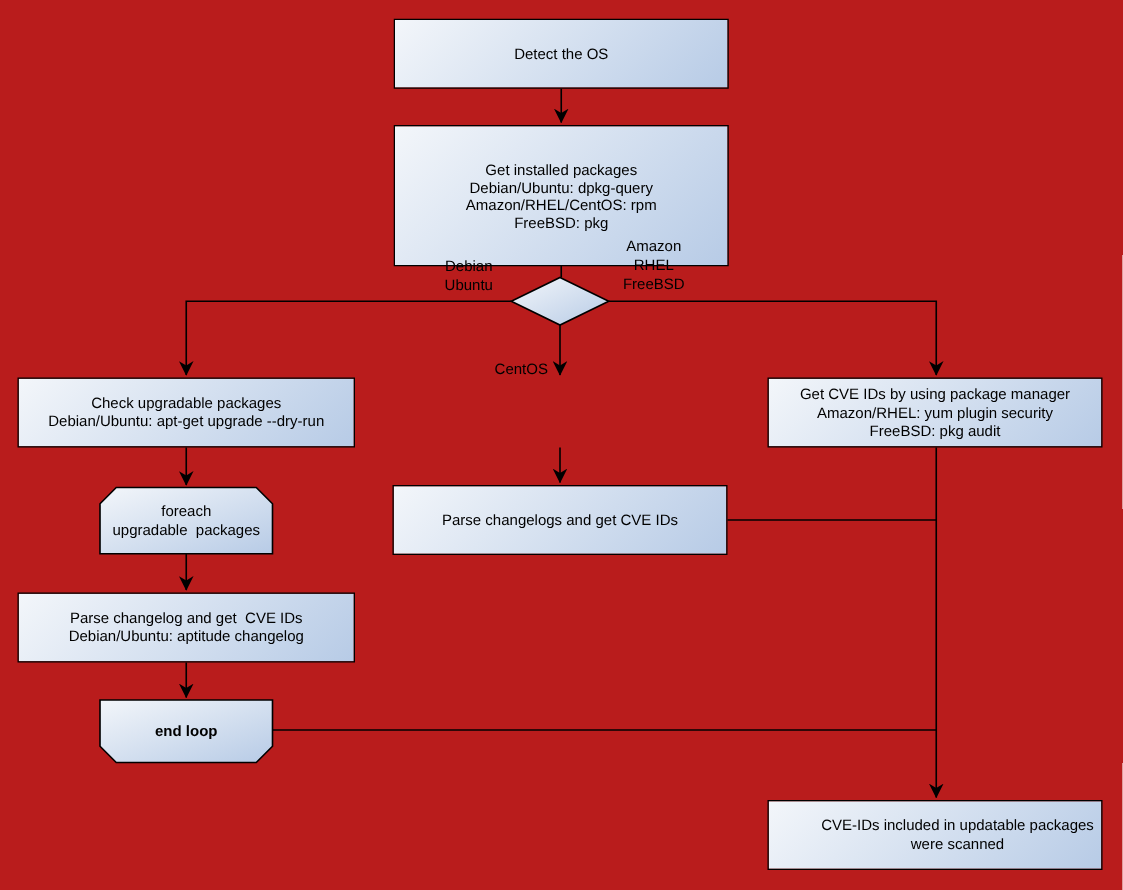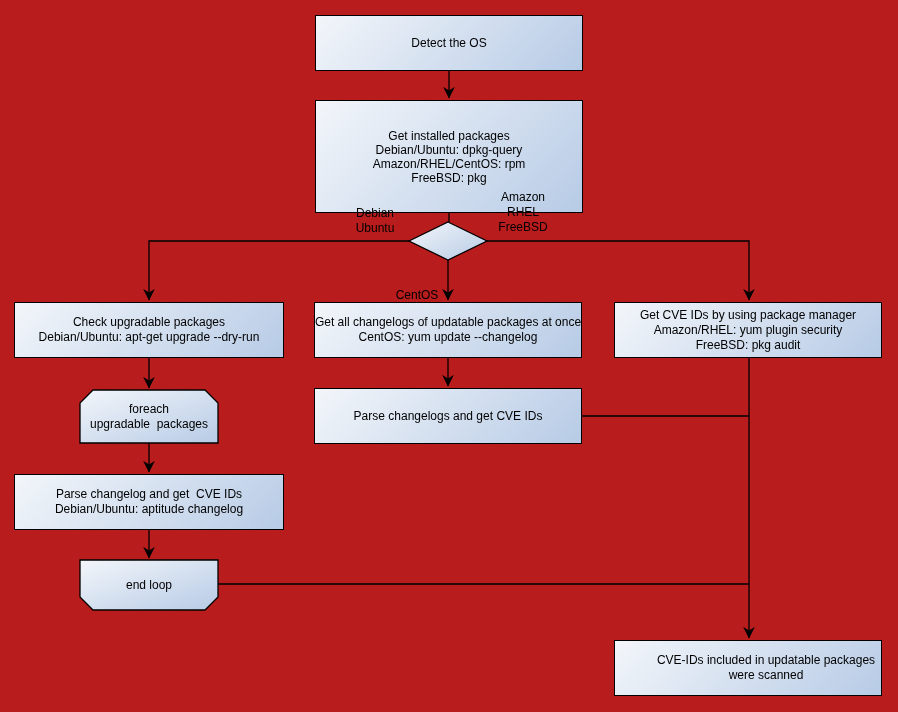--- a/index.html
+++ b/index.html
@@ -98,39 +98,37 @@
   <div class="node" style="left:315px; top:15px; width:268px; height:56px;">Detect the OS</div>
 
   <div class="node lh14" style="left:315px; top:100px; width:268px; height:113px;">Get installed packages
 Debian/Ubuntu: dpkg-query
 Amazon/RHEL/CentOS: rpm
 FreeBSD: pkg</div>
 
   <div class="node" style="left:14px; top:302px; width:270px; height:56px;">Check upgradable packages
 Debian/Ubuntu: apt-get upgrade --dry-run</div>
 
-  <div class="node" style="left:314px; top:302px; width:268px; height:56px;">Get all changelogs of updatable packages at once
-CentOS: yum update --changelog</div>
 
   <div class="node" style="left:614px; top:302px; width:268px; height:56px;">Get CVE IDs by using package manager
 Amazon/RHEL: yum plugin security
 FreeBSD: pkg audit</div>
 
   <div class="node" style="left:314px; top:388px; width:268px; height:56px;">Parse changelogs and get CVE IDs</div>
 
   <div class="node" style="left:14px; top:474px; width:270px; height:56px;">Parse changelog and get  CVE IDs
 Debian/Ubuntu: aptitude changelog</div>
 
   <div class="node" style="left:614px; top:640px; width:268px; height:56px;padding-left:36px;">CVE-IDs included in updatable packages
 were scanned</div>
 
   <div class="shape-label" style="left:80px; top:390px; width:138px; height:53px;">foreach
 upgradable  packages</div>
 
-  <div class="shape-label" style="left:80px; top:560px; width:138px; height:50px;">end loop</div>
+  <div class="shape-label" style="left:80px; top:560px; width:138px; height:50px;font-weight:bold;">end loop</div>
 
   <div class="edge-label" style="left:337px; top:206px; width:76px;">Debian
 Ubuntu</div>
 
   <div class="edge-label" style="left:485px; top:190px; width:76px;">Amazon
 RHEL
 FreeBSD</div>
 
   <div class="edge-label" style="left:393px; top:271px; width:48px;margin-top:17px;">CentOS</div>
 

